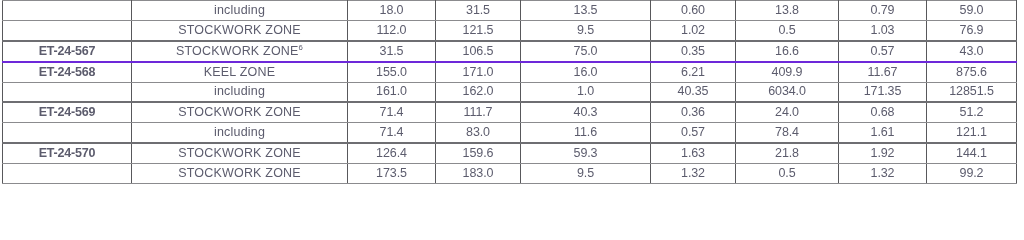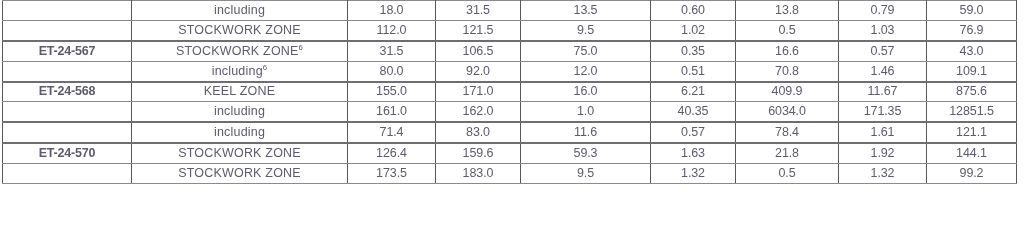--- a/index.html
+++ b/index.html
@@ -138,31 +138,20 @@
           <td class="hole">ET-24-567</td>
           <td class="zone"><span>STOCKWORK ZONE</span><sup>6</sup></td>
           <td class="num">31.5</td>
           <td class="num">106.5</td>
           <td class="num">75.0</td>
           <td class="num">0.35</td>
           <td class="num">16.6</td>
           <td class="num">0.57</td>
           <td class="num">43.0</td>
         </tr>
-        <tr class="group-end">
-          <td class="hole blank"></td>
-          <td class="zone"><span>including</span><sup>6</sup></td>
-          <td class="num">80.0</td>
-          <td class="num">92.0</td>
-          <td class="num">12.0</td>
-          <td class="num">0.51</td>
-          <td class="num">70.8</td>
-          <td class="num">1.46</td>
-          <td class="num">109.1</td>
-        </tr>
         <tr class=" group-start">
           <td class="hole">ET-24-568</td>
           <td class="zone"><span>KEEL ZONE</span></td>
           <td class="num">155.0</td>
           <td class="num">171.0</td>
           <td class="num">16.0</td>
           <td class="num">6.21</td>
           <td class="num">409.9</td>
           <td class="num">11.67</td>
           <td class="num">875.6</td>
@@ -171,20 +160,31 @@
           <td class="hole blank"></td>
           <td class="zone"><span>including</span></td>
           <td class="num">161.0</td>
           <td class="num">162.0</td>
           <td class="num">1.0</td>
           <td class="num">40.35</td>
           <td class="num">6034.0</td>
           <td class="num">171.35</td>
           <td class="num">12851.5</td>
         </tr>
+        <tr class=" group-start">
+          <td class="hole">ET-24-569</td>
+          <td class="zone"><span>STOCKWORK ZONE</span></td>
+          <td class="num">71.4</td>
+          <td class="num">111.7</td>
+          <td class="num">40.3</td>
+          <td class="num">0.36</td>
+          <td class="num">24.0</td>
+          <td class="num">0.68</td>
+          <td class="num">51.2</td>
+        </tr>
         <tr class="group-end">
           <td class="hole blank"></td>
           <td class="zone"><span>including</span></td>
           <td class="num">71.4</td>
           <td class="num">83.0</td>
           <td class="num">11.6</td>
           <td class="num">0.57</td>
           <td class="num">78.4</td>
           <td class="num">1.61</td>
           <td class="num">121.1</td>

